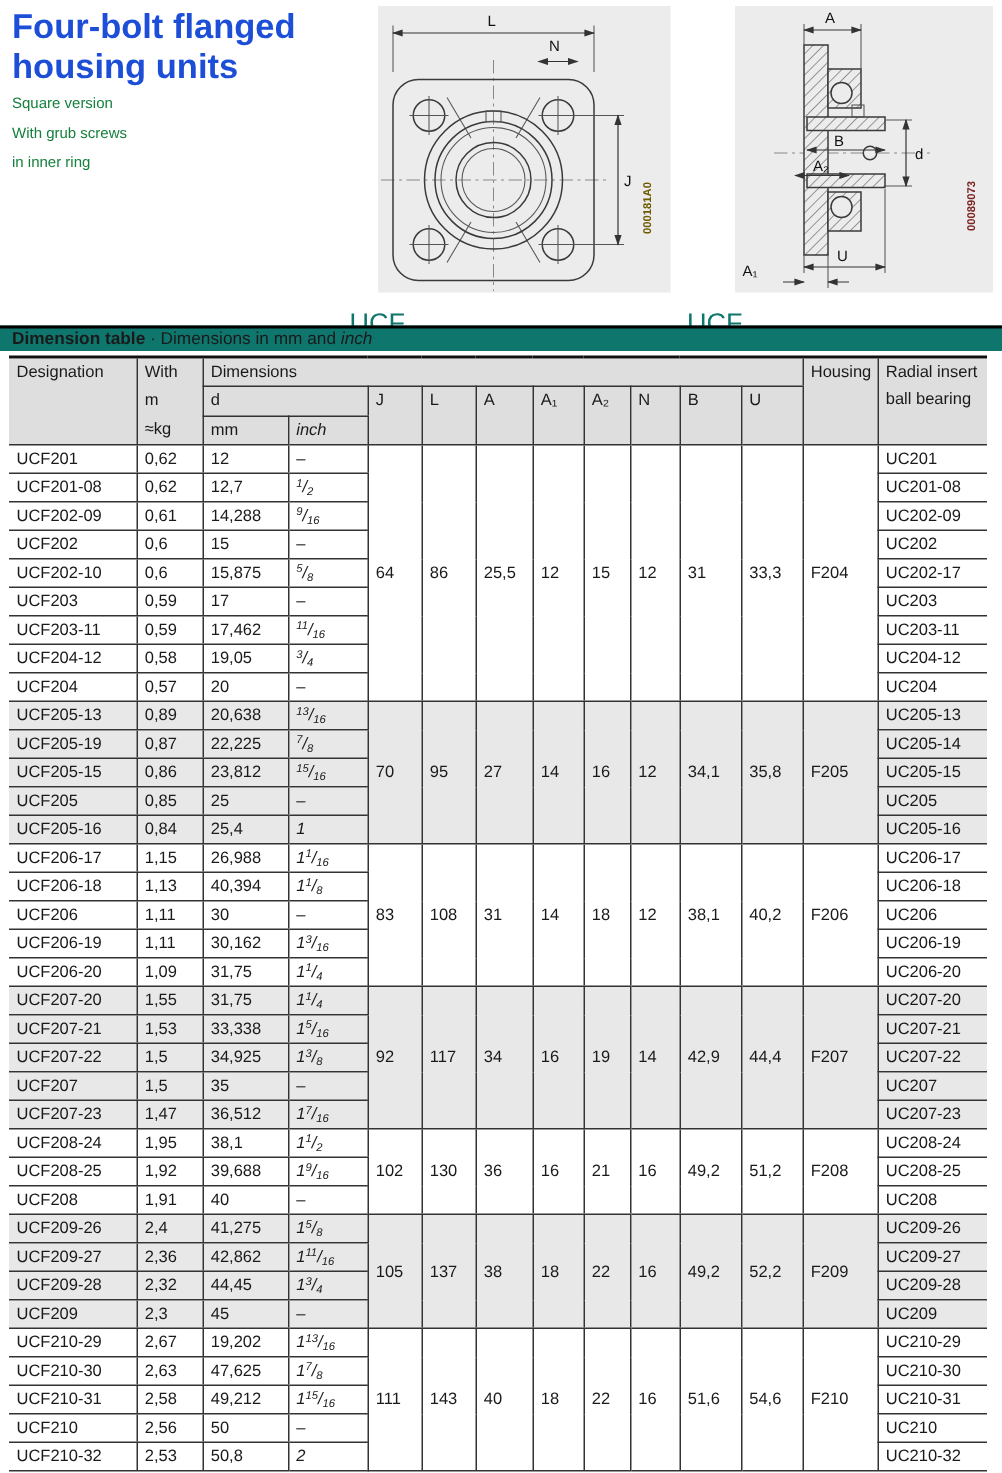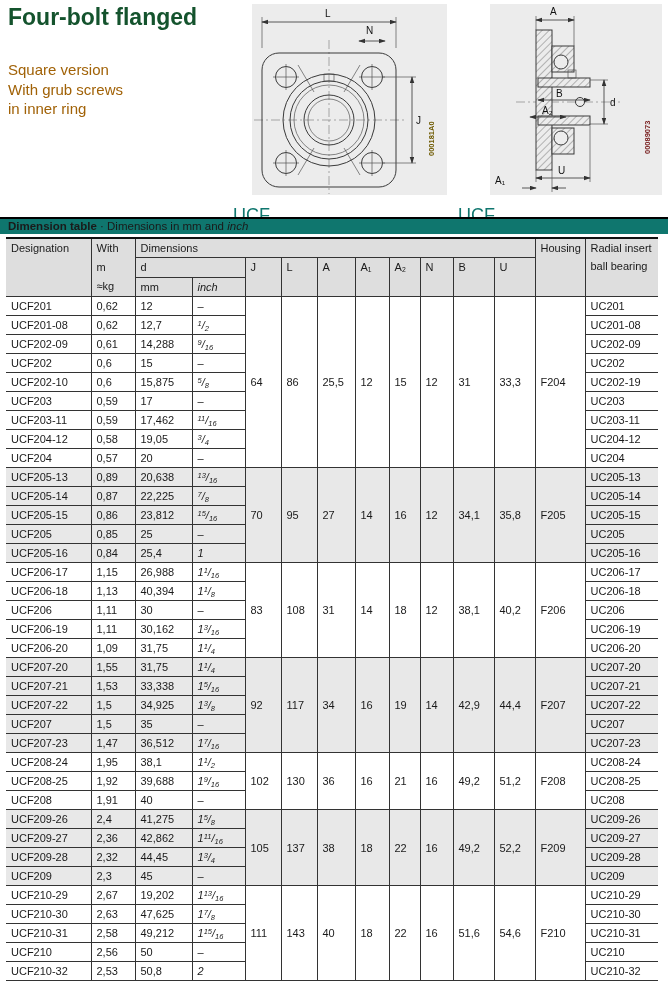--- a/index.html
+++ b/index.html
@@ -2,22 +2,22 @@
 <html><head>
 <meta charset="utf-8">
 <style>
   html,body{margin:0;padding:0;}
   body{
     width:668px;height:982px;position:relative;background:#fff;
     font-family:"Liberation Sans", sans-serif;color:#1a1a1a;
     -webkit-font-smoothing:antialiased;overflow:hidden;
   }
   
-  .page-title{position:absolute;left:8px;top:4px;font-size:23px;line-height:27px;font-weight:bold;color:#14532d;}
-  .subtitle{position:absolute;left:8px;top:60px;font-size:15px;line-height:19.5px;color:#a16207;}
+  .page-title{position:absolute;left:8px;top:4px;font-size:23px;line-height:27px;font-weight:bold;color:#1d4ed8;}
+  .subtitle{position:absolute;left:8px;top:60px;font-size:10px;line-height:19.5px;color:#15803d;}
   .panel{position:absolute;background:#ececec;}
   .panel-left{left:252px;top:4px;width:195px;height:191px;}
   .panel-right{left:490px;top:4px;width:172px;height:191px;}
   .fig-caption{position:absolute;top:205px;font-size:18px;color:#0f766e;}
   .cap-left{left:233px;}
   .cap-right{left:458px;}
   svg .ln{fill:none;stroke:#3a3a3a;stroke-width:1;}
   svg .thin{fill:none;stroke:#555;stroke-width:.7;}
   svg .cl{fill:none;stroke:#888;stroke-width:.7;stroke-dasharray:9 3 2 3;}
   svg .dim{fill:none;stroke:#333;stroke-width:.8;}
@@ -55,20 +55,21 @@
   td.dinch .dash{font-style:normal;}
   td.dinch sup{font-size:7.5px;line-height:0;vertical-align:3.5px;}
   td.dinch sub{font-size:7.5px;line-height:0;vertical-align:-2px;}
   .mass-line{height:19px;line-height:19px;}
 </style>
 </head>
 <body>
 
 <div class="page-title">
   <div>Four-bolt flanged</div>
+  <div>housing units</div>
 </div>
 <div class="subtitle">
   <div>Square version</div>
   <div>With grub screws</div>
   <div>in inner ring</div>
 </div>
 
 <div class="panel panel-left">
   <svg width="195" height="191" viewBox="0 0 195 191">
     <defs>
@@ -270,21 +271,21 @@
         <td>0,6</td>
         <td class="dmm">15</td>
         <td class="dinch"><span class="dash">–</span></td>
         <td>UC202</td>
       </tr>
       <tr class="g-white">
         <td class="desig no-l">UCF202-10</td>
         <td>0,6</td>
         <td class="dmm">15,875</td>
         <td class="dinch"><sup>5</sup>/<sub>8</sub></td>
-        <td>UC202-19</td>
+        <td>UC202-17</td>
       </tr>
       <tr class="g-white">
         <td class="desig no-l">UCF203</td>
         <td>0,59</td>
         <td class="dmm">17</td>
         <td class="dinch"><span class="dash">–</span></td>
         <td>UC203</td>
       </tr>
       <tr class="g-white">
         <td class="desig no-l">UCF203-11</td>
@@ -317,21 +318,21 @@
         <td class="shared" rowspan="5">27</td>
         <td class="shared" rowspan="5">14</td>
         <td class="shared" rowspan="5">16</td>
         <td class="shared" rowspan="5">12</td>
         <td class="shared" rowspan="5">34,1</td>
         <td class="shared" rowspan="5">35,8</td>
         <td class="housing" rowspan="5">F205</td>
         <td>UC205-13</td>
       </tr>
       <tr class="g-gray">
-        <td class="desig no-l">UCF205-14</td>
+        <td class="desig no-l">UCF205-19</td>
         <td>0,87</td>
         <td class="dmm">22,225</td>
         <td class="dinch"><sup>7</sup>/<sub>8</sub></td>
         <td>UC205-14</td>
       </tr>
       <tr class="g-gray">
         <td class="desig no-l">UCF205-15</td>
         <td>0,86</td>
         <td class="dmm">23,812</td>
         <td class="dinch"><sup>15</sup>/<sub>16</sub></td>

